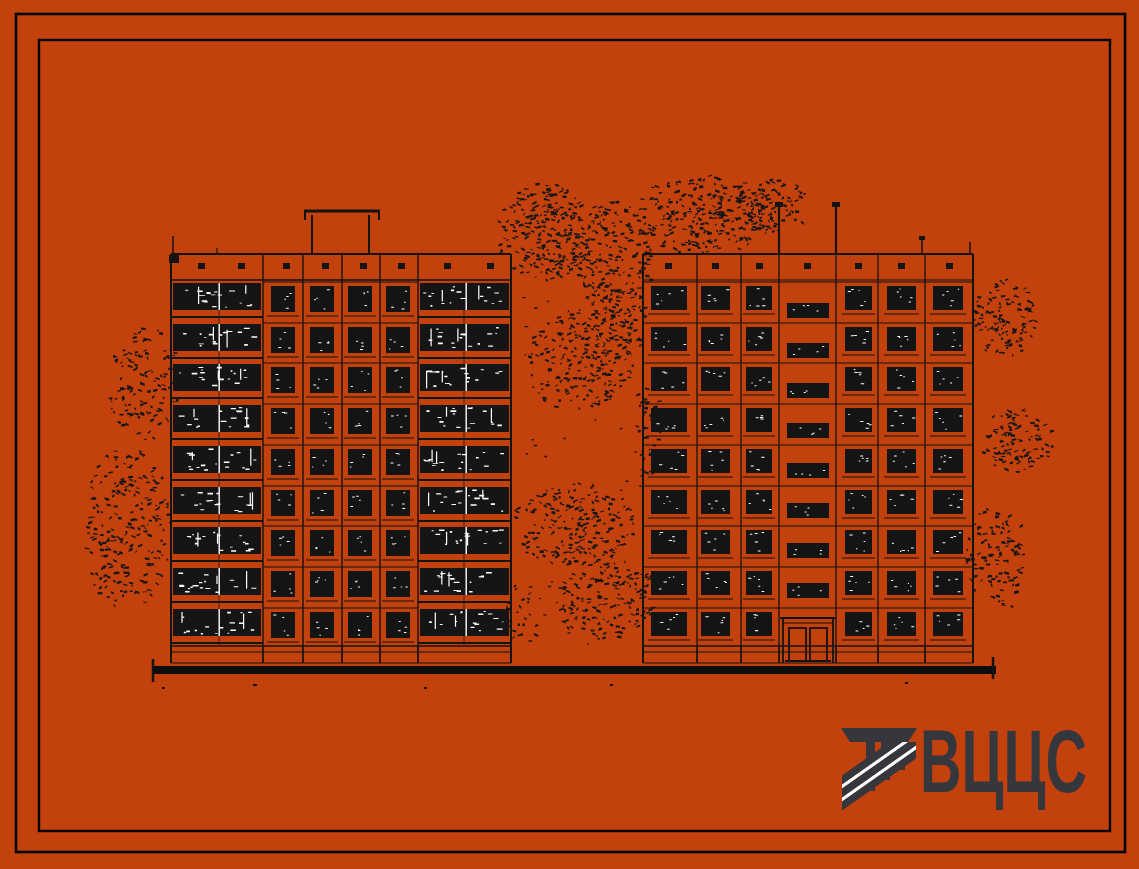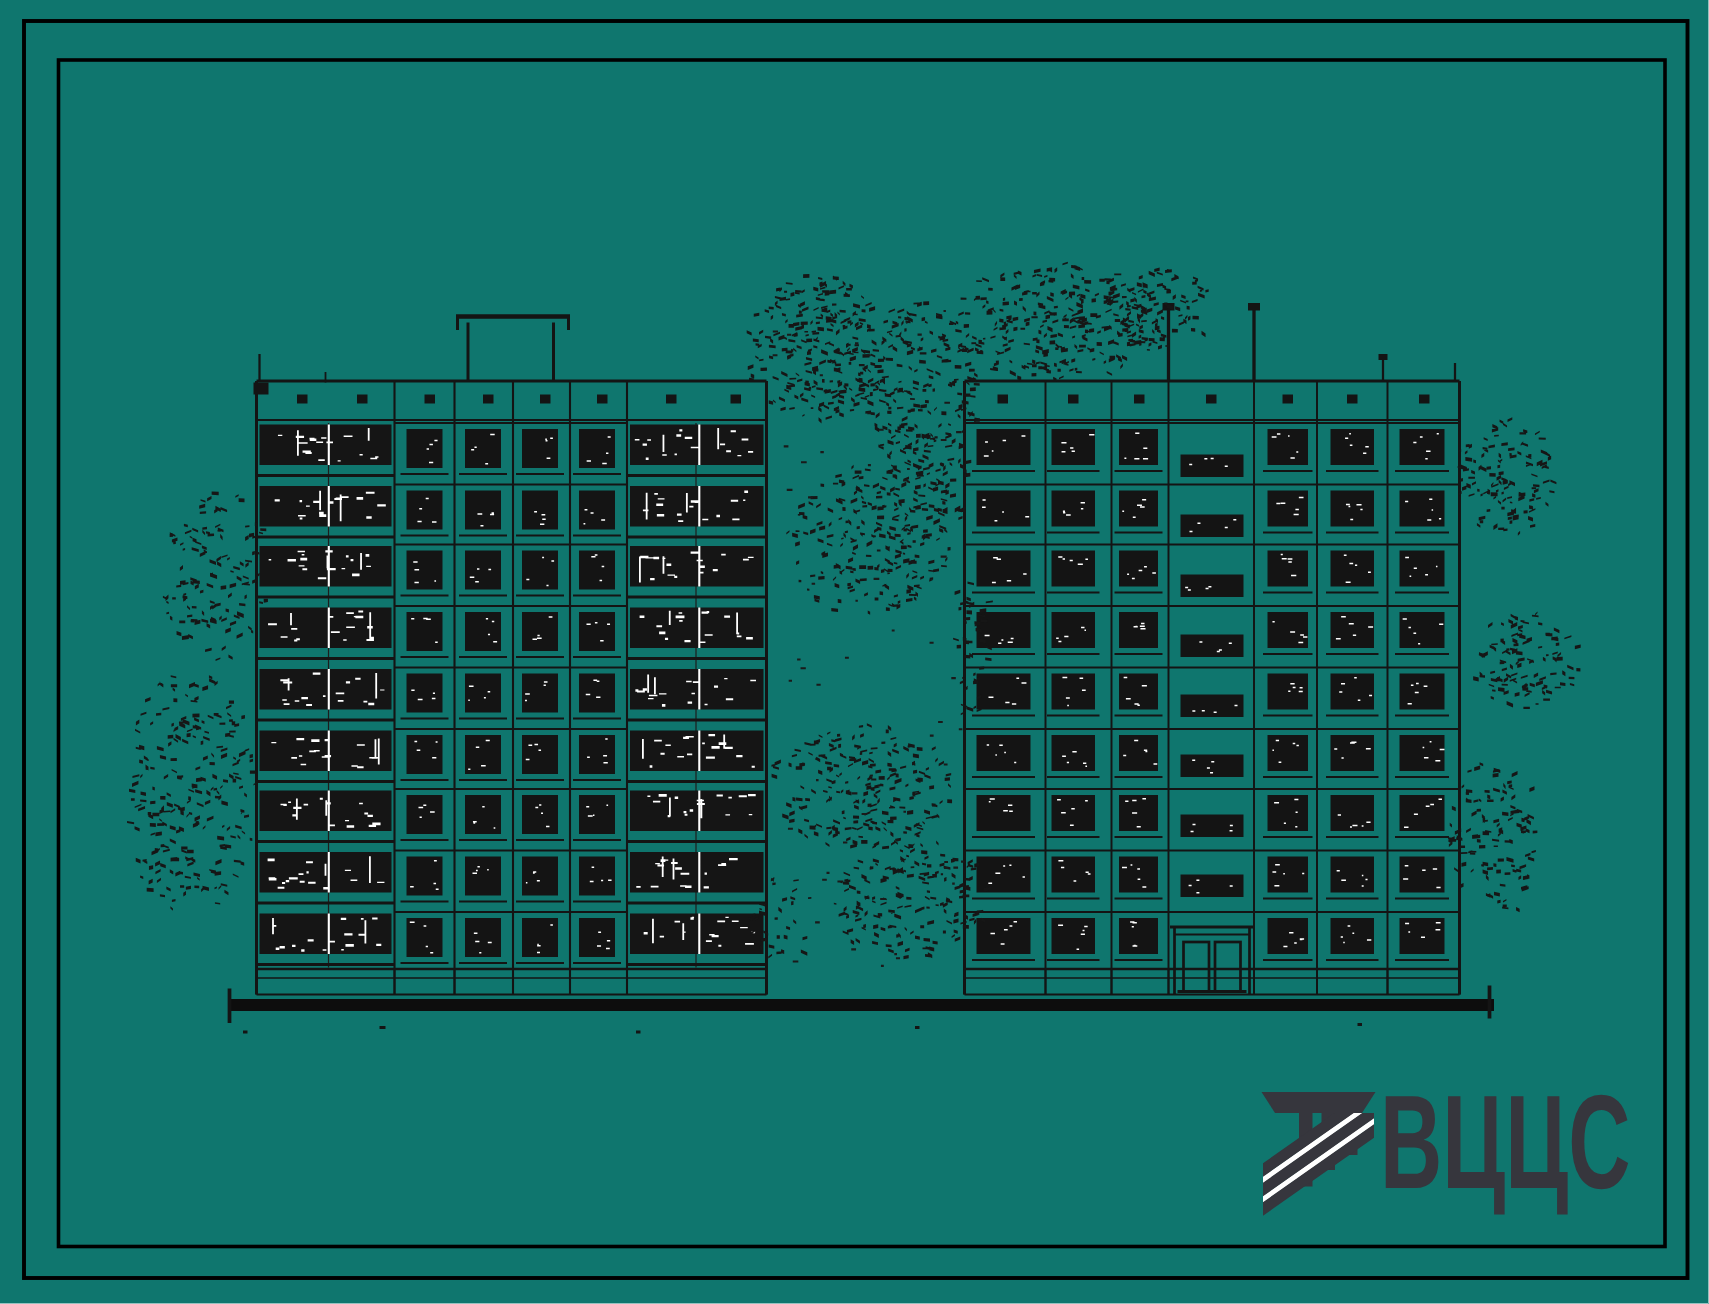--- a/index.html
+++ b/index.html
@@ -1,16 +1,16 @@
 <!DOCTYPE html>
 <html><head>
 <meta charset="utf-8">
 <style>
   html,body{margin:0;padding:0;background:#fff;}
-  .sheet{position:relative;width:1139px;height:869px;background:#0f766e;overflow:hidden;
+  .sheet{position:relative;width:1139px;height:869px;background:#c2410c;overflow:hidden;
          font-family:"Liberation Sans",sans-serif;}
   svg{display:block;width:1139px;height:869px;}
 </style>
 </head>
 <body>
 
 <div class="sheet">
 <svg viewBox="0 0 1139 869" xmlns="http://www.w3.org/2000/svg">
   <defs>
     <clipPath id="clipDiag">

